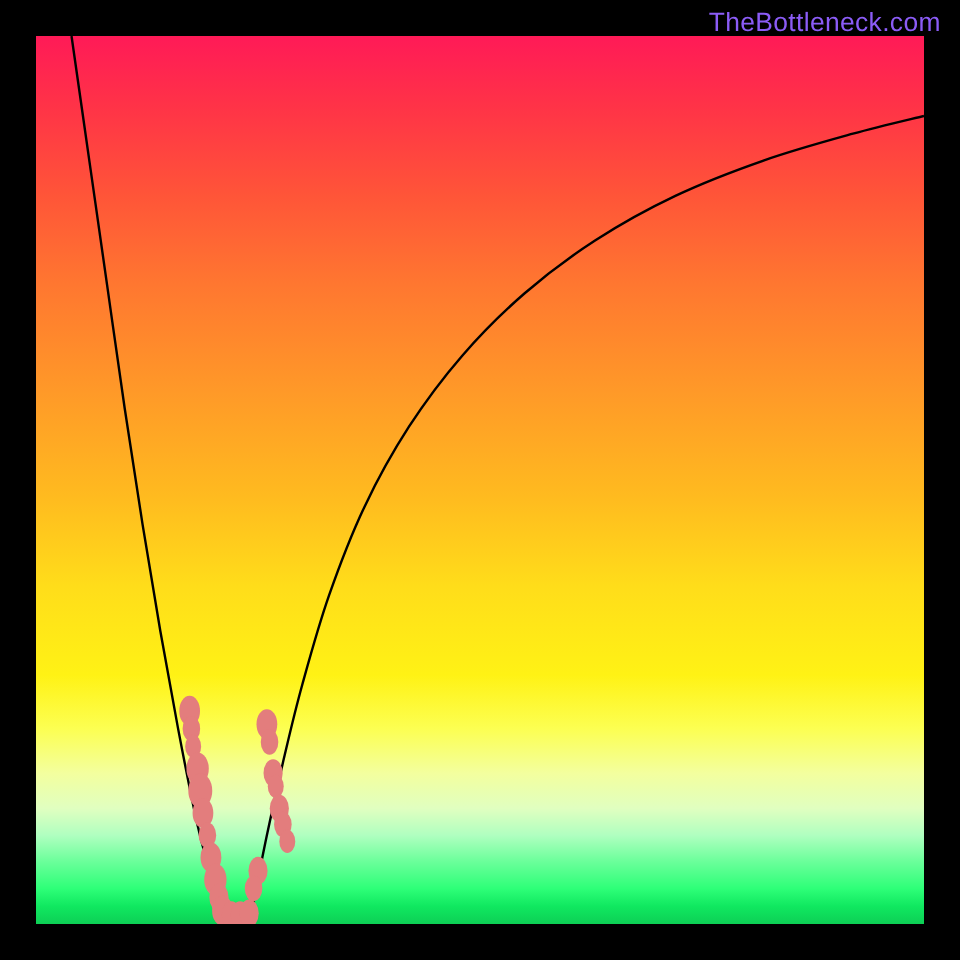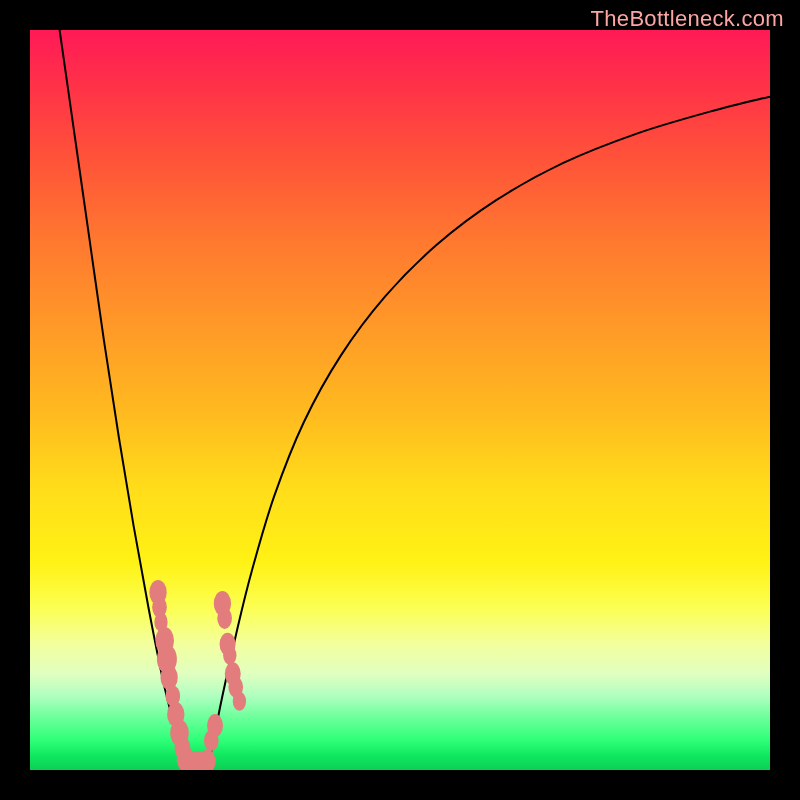--- a/index.html
+++ b/index.html
@@ -43,21 +43,21 @@
       #2eff78 96%,
       #10e860 98%,
       #0dcf55 100%
     );
   }
   .watermark {
     position: absolute;
     top: 6px;
     right: 16px;
     font-size: 22px;
-    color: #fca5a5;
+    color: #8b5cf6;
     letter-spacing: 0.3px;
     user-select: none;
   }
   svg.curves {
     position: absolute;
     top: 0;
     left: 0;
     width: 740px;
     height: 740px;
   }

